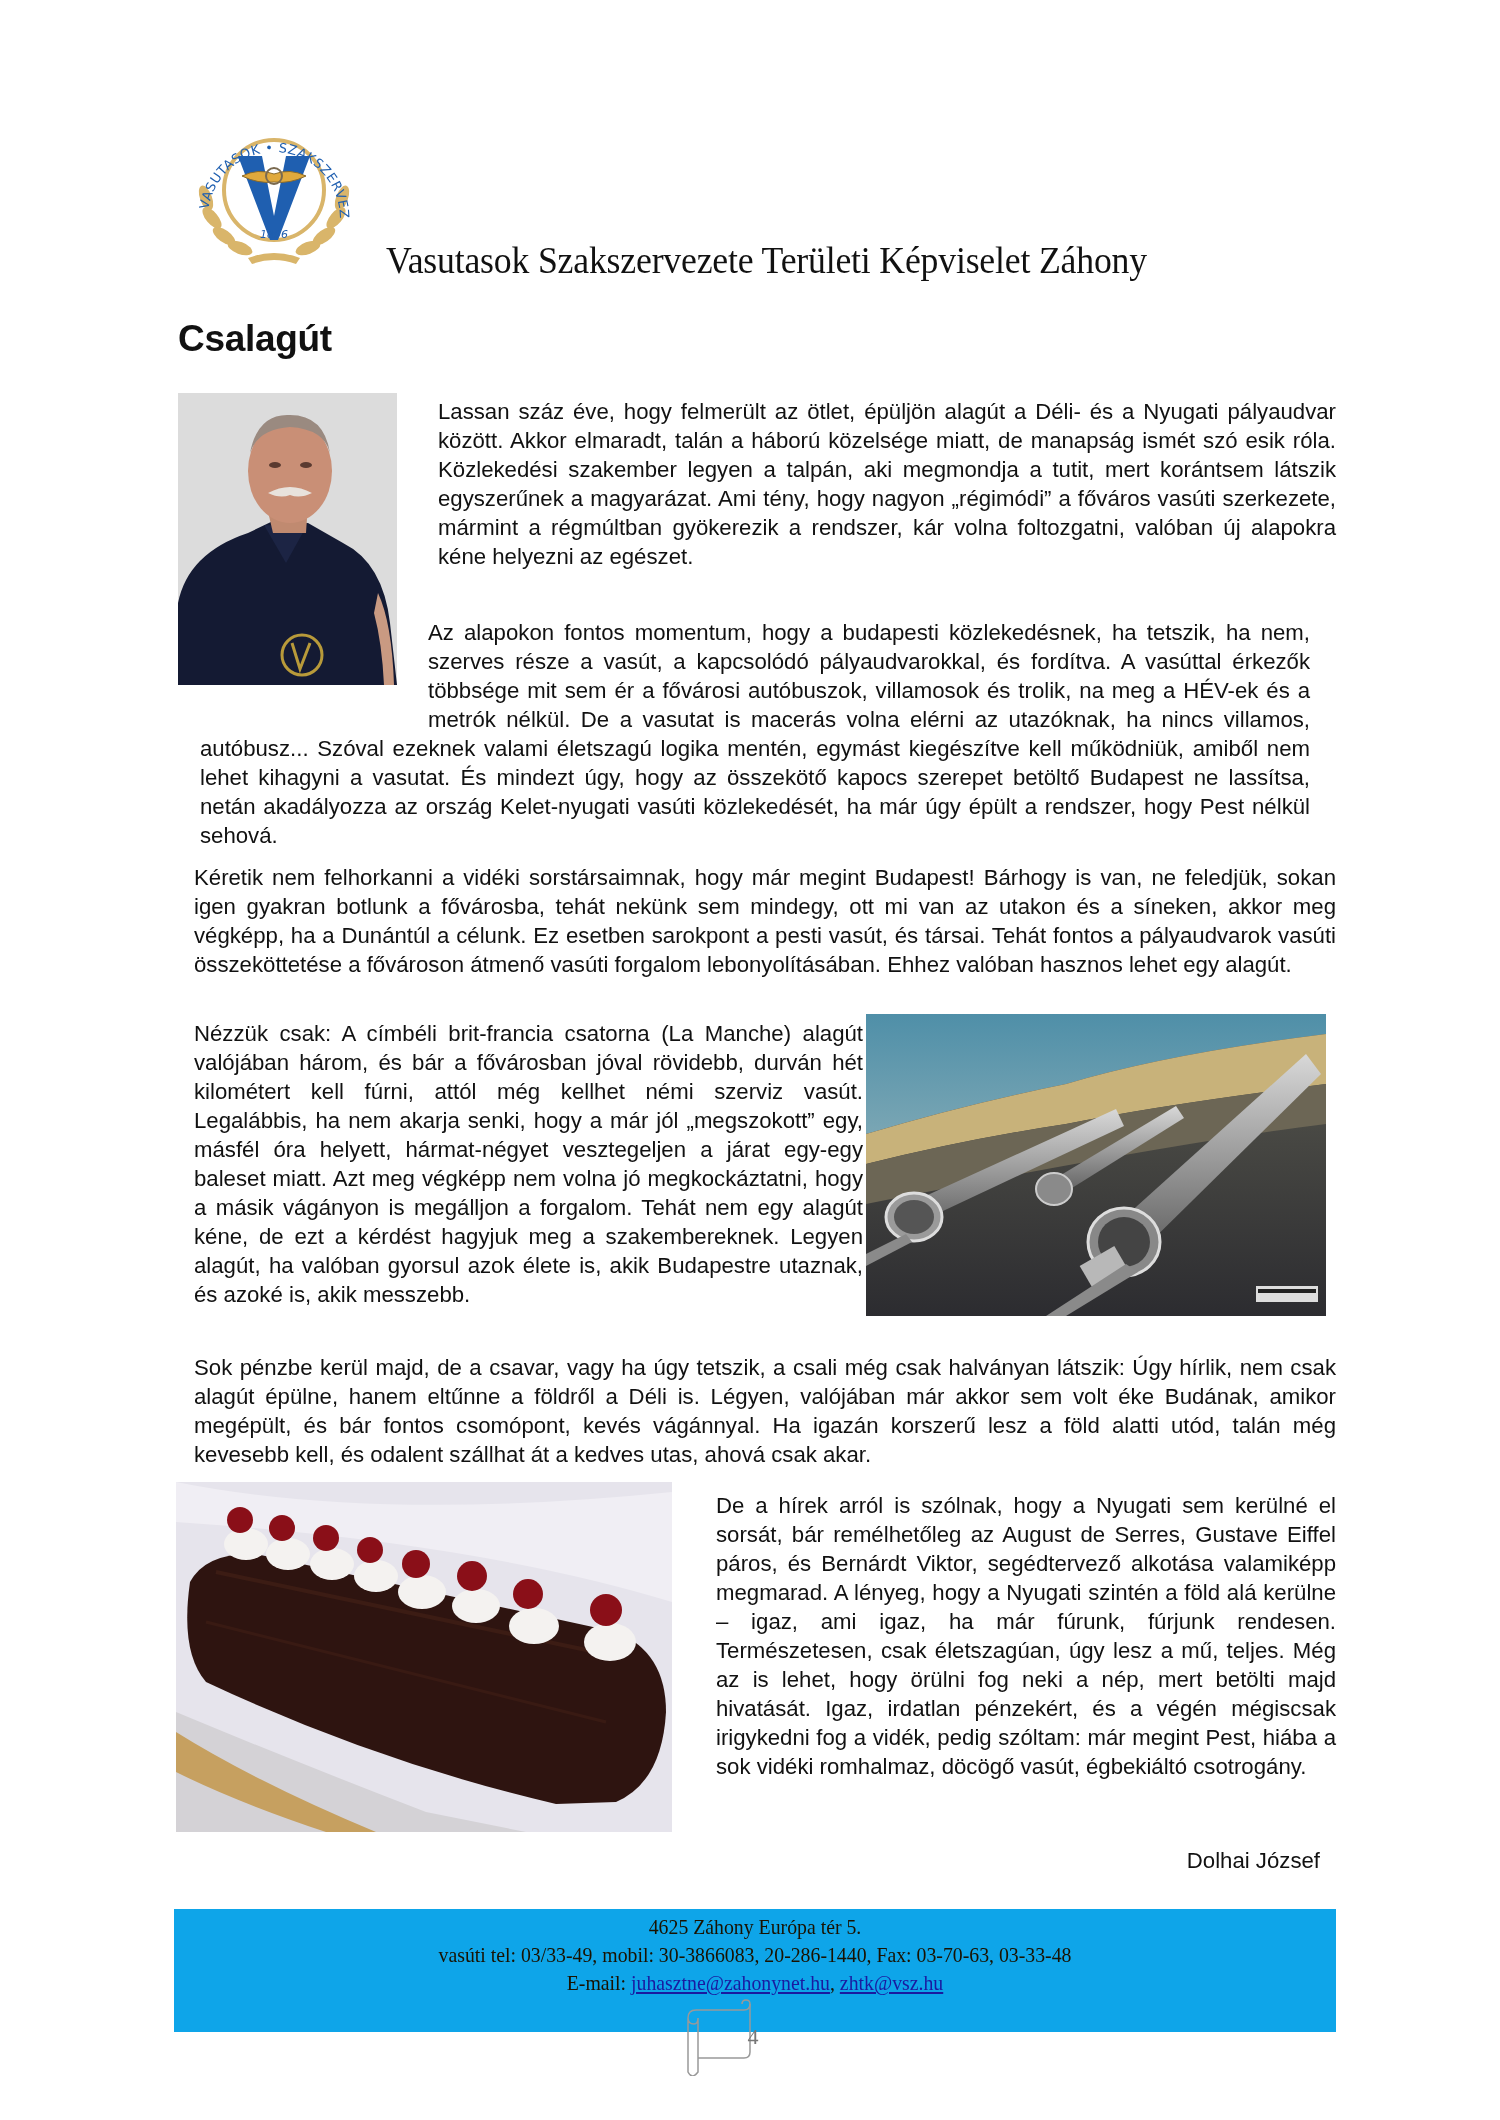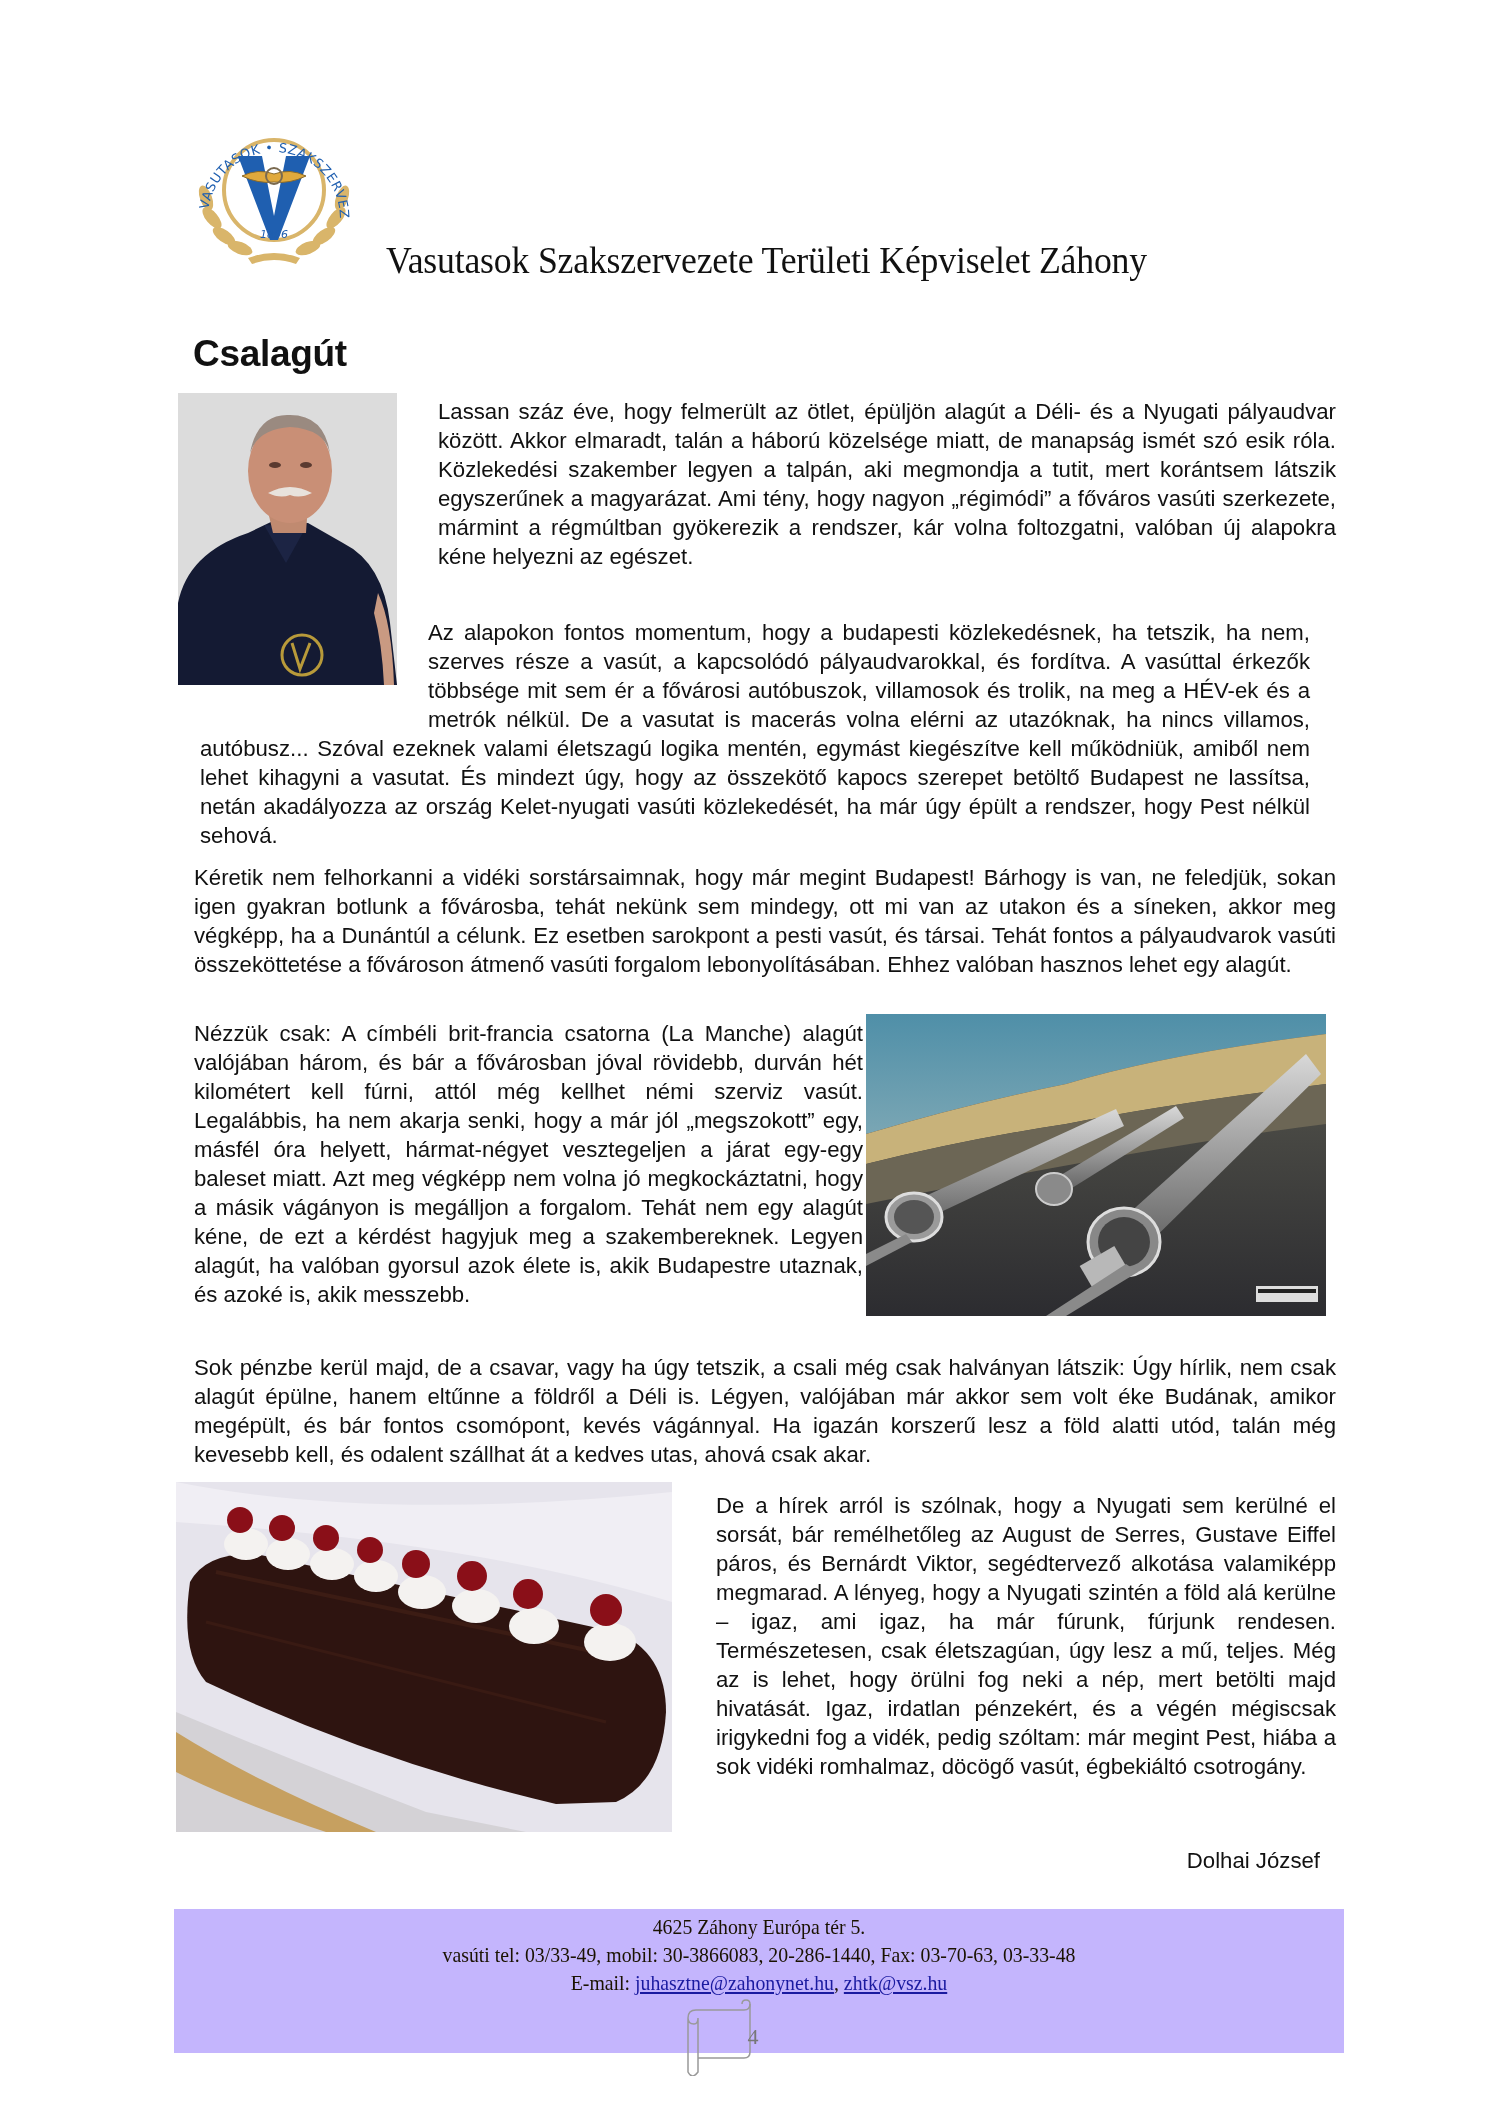--- a/index.html
+++ b/index.html
@@ -13,21 +13,21 @@
   .article-title { left: 178px; top: 318px; font-size: 37px; font-weight: bold; color: #111; letter-spacing: -0.3px; }
   .para { font-size: 22.2px; line-height: 29px; text-align: justify; margin: 16px;
           text-align-last: left; hyphens: none; }
   
   .photo { overflow: hidden; }
   .portrait { left: 178px; top: 393px; width: 219px; height: 292px; background: #dcdcdc; }
   .tunnel { left: 866px; top: 1014px; width: 460px; height: 302px; }
   .cake { left: 176px; top: 1482px; width: 496px; height: 350px; }
   .signature { left: 1100px; top: 1848px; width: 220px; text-align: right; font-size: 22.2px; }
   
-  .footer { left: 174px; top: 1909px; width: 1162px; height: 144px; background: #c4b5fd; padding-left: 8px; }
+  .footer { left: 174px; top: 1909px; width: 1162px; height: 123px; background: #0ea5e9; }
   .footer-line { position: absolute; left: 0; width: 100%; text-align: center;
        font-family: "Liberation Serif", serif; font-size: 21.5px; color: #1a1200; transform: scaleX(0.92); }
   .footer-line a { color: #1a1aa0; text-decoration: underline; }
   .page-scroll { left: 682px; top: 1996px; width: 150px; height: 80px; }
   .page-num { left: 738px; top: 2024px; width: 30px; text-align: center;
        font-family: "Liberation Serif", serif; font-size: 22px; color: #777; }
 </style>
 </head>
 <body>
 
@@ -56,21 +56,21 @@
     <circle cx="96" cy="78" r="8" fill="none" stroke="#7a6a50" stroke-width="2"></circle>
     <text x="96" y="140" text-anchor="middle" font-family="DejaVu Sans, sans-serif" font-size="11" font-style="italic" fill="#1f5fb0">1896</text>
     <text font-family="DejaVu Sans, sans-serif" font-size="13" fill="#1f5fb0" letter-spacing="0.5">
       <textPath href="#ringPath" startOffset="4%">VASUTASOK • SZAKSZERVEZETE</textPath>
     </text>
   </svg>
 </div>
 
 <div class="abs header-title">Vasutasok Szakszervezete Területi Képviselet Záhony</div>
 
-<h1 class="abs article-title" style="margin:15px;">Csalagút</h1>
+<h1 class="abs article-title" style="margin:0;">Csalagút</h1>
 
 <div class="abs photo portrait">
   <svg width="219" height="292" viewBox="0 0 219 292">
     <rect width="219" height="292" fill="#dcdcdc"></rect>
 
     <path d="M0 210 Q10 160 70 140 L95 128 L130 130 L165 150 Q205 170 212 230 L219 292 L0 292 Z" fill="#141a33"></path>
     <path d="M86 132 L108 170 L128 134 Z" fill="#1c2444"></path>
 
     <path d="M88 110 L130 110 L128 140 L95 140 Z" fill="#c08a70"></path>
 

